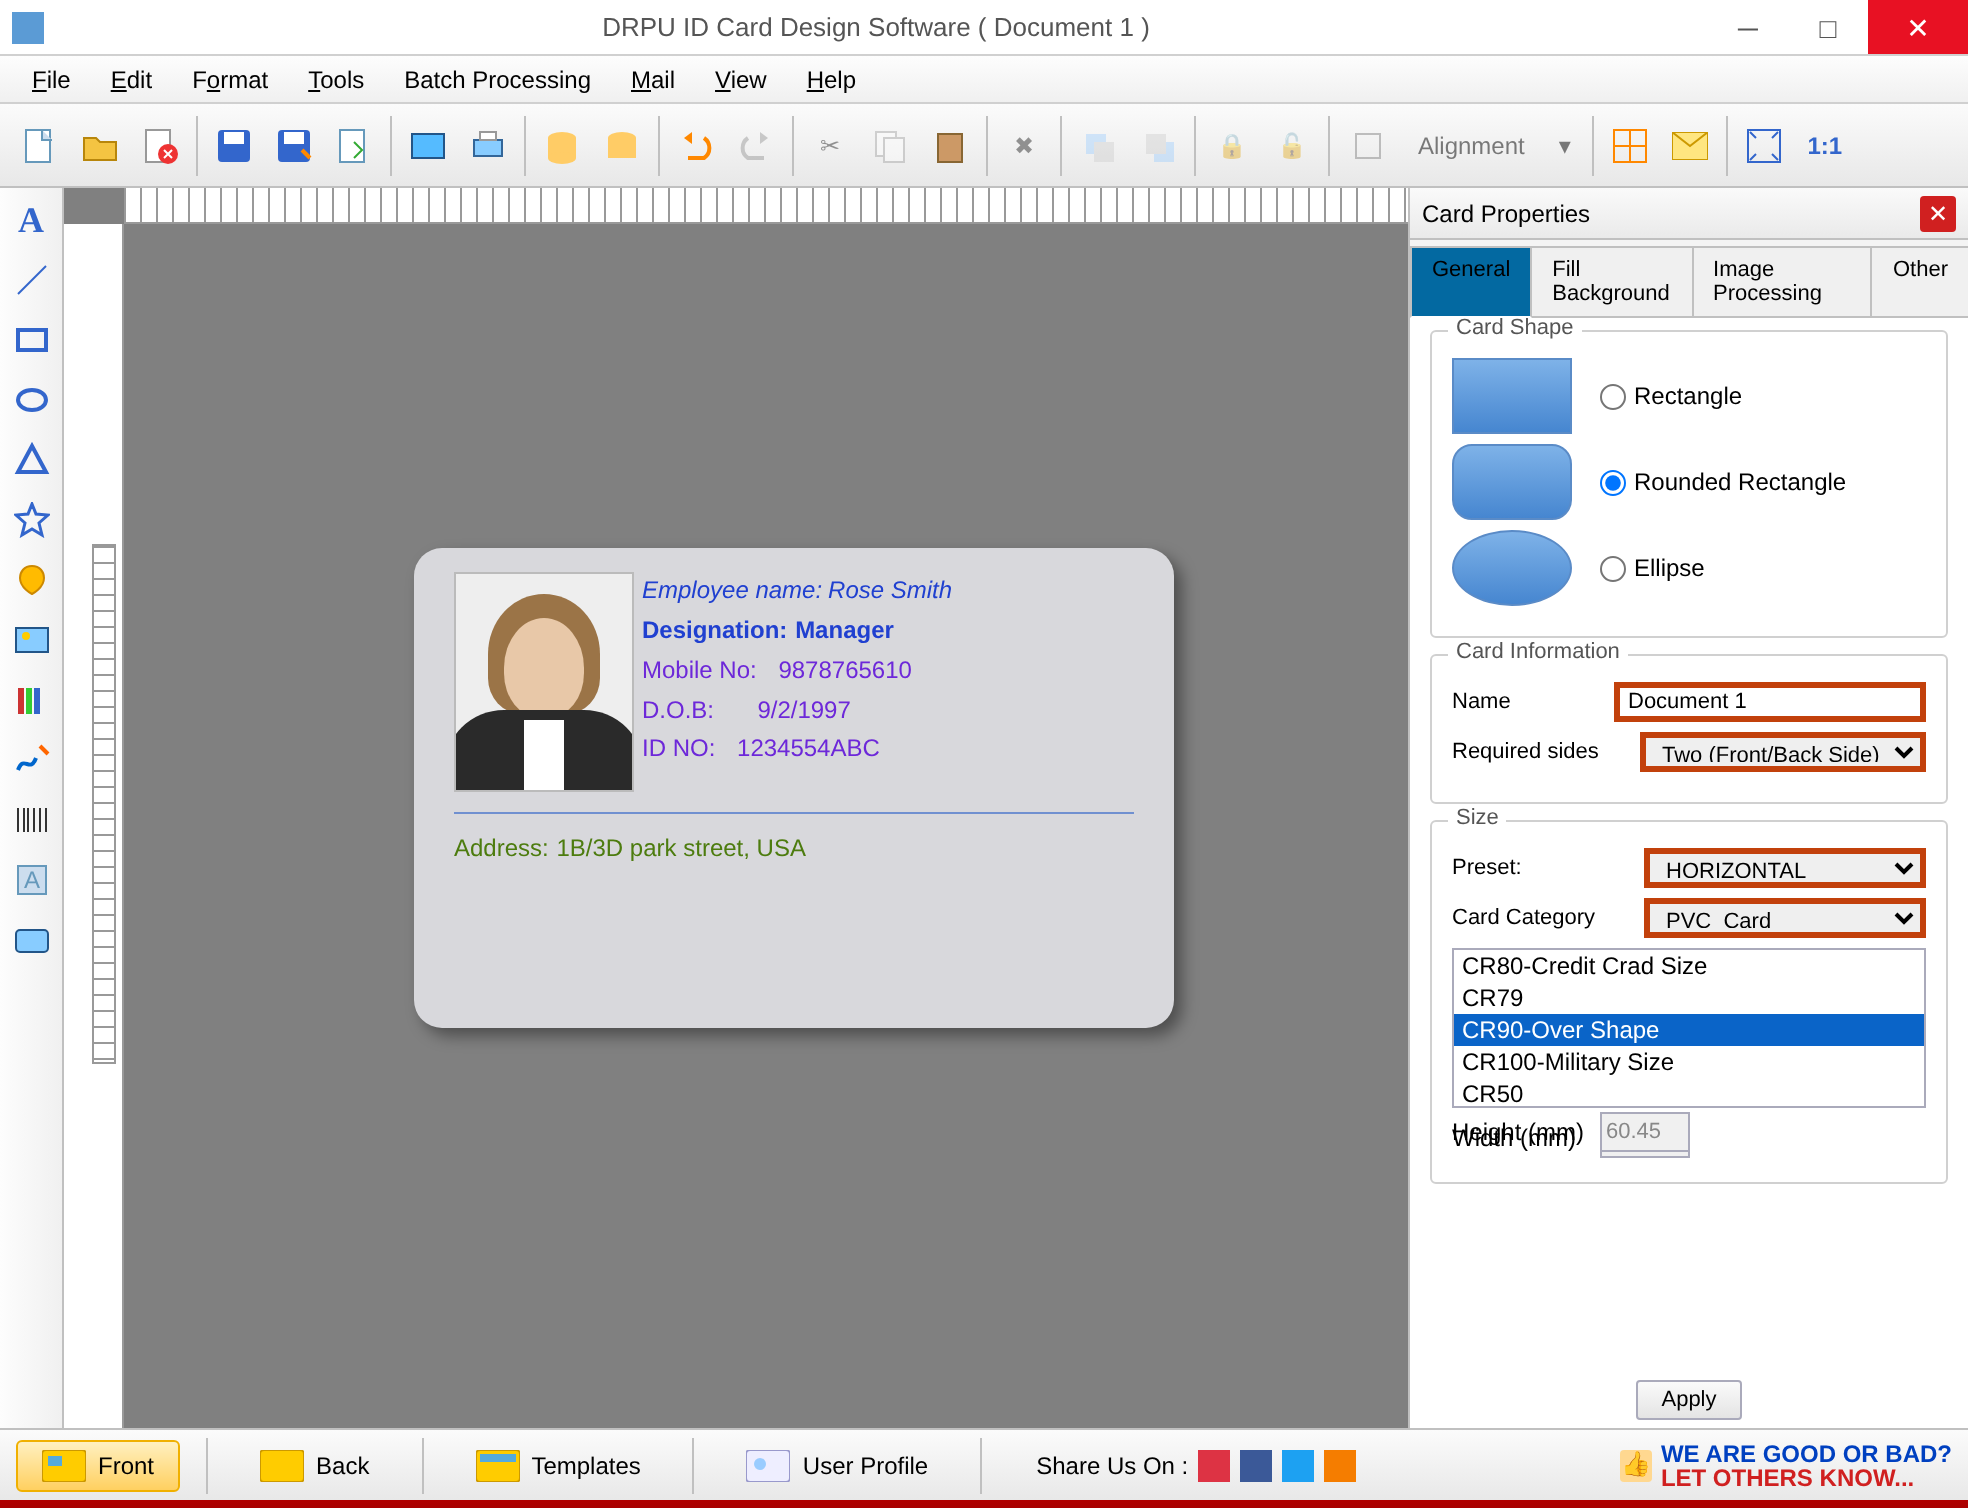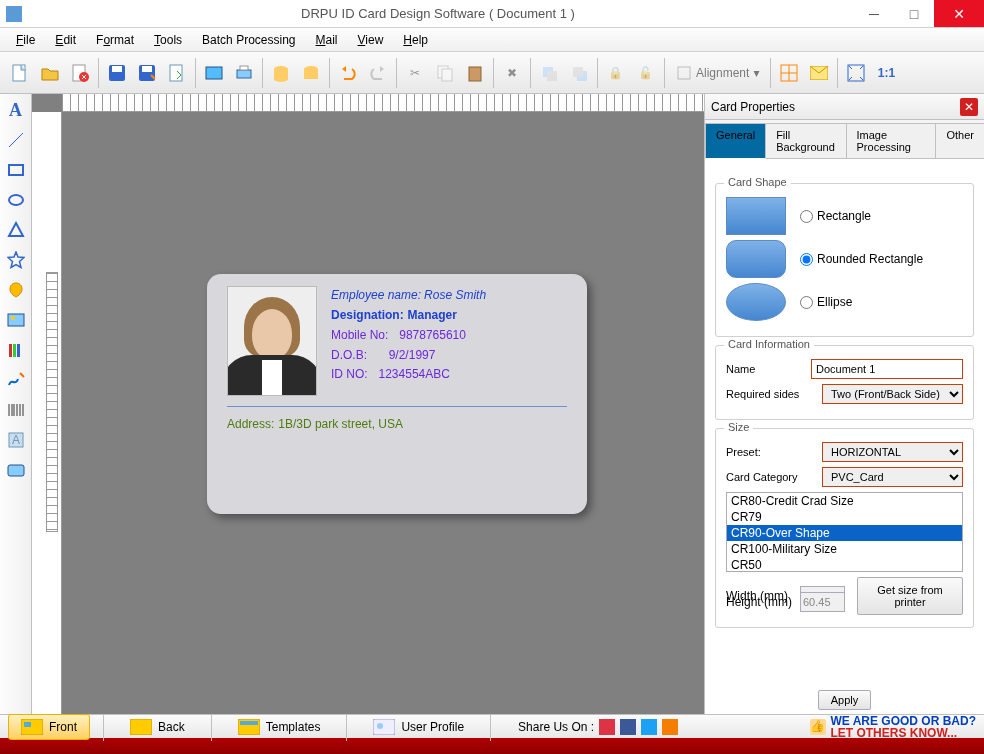--- a/index.html
+++ b/index.html
@@ -9,70 +9,70 @@
 .titlebar-text{flex:1;text-align:center;color:#555;font-size:13px}
 .win-btns{display:flex;height:100%}
 .win-btn{width:40px;height:100%;display:flex;align-items:center;justify-content:center;color:#555;font-size:14px}
 .win-btn.close{background:#e81123;color:#fff;width:50px}
 .menubar{height:24px;background:linear-gradient(#fdfdfd,#f0f0f0);border-bottom:1px solid #d0d0d0;display:flex;align-items:center;padding-left:8px;gap:4px}
 .menu-item{padding:3px 8px;cursor:pointer}
 .menu-item u{text-decoration:underline}
 .toolbar{height:42px;background:linear-gradient(#fbfbfb,#e8e8e8);border-bottom:1px solid #c0c0c0;display:flex;align-items:center;padding:0 6px;gap:2px}
 .tb-btn{width:28px;height:28px;display:flex;align-items:center;justify-content:center;border:1px solid transparent;border-radius:3px}
 .tb-sep{width:1px;height:30px;background:#c0c0c0;margin:0 2px}
-.tb-btn.wide{width:auto;padding:0 6px;gap:4px}
+.tb-btn.wide{width:auto;padding:0 6px;gap:17px}
 .main{display:flex;height:620px}
 .left-tools{width:32px;background:linear-gradient(to right,#fdfdfd,#f0f0f0);border-right:1px solid #c0c0c0;display:flex;flex-direction:column;align-items:center;padding-top:4px;gap:6px}
 .lt-btn{width:24px;height:24px;display:flex;align-items:center;justify-content:center}
 .canvas-area{flex:1;background:#808080;position:relative;overflow:hidden}
 .ruler-h{position:absolute;top:0;left:30px;right:0;height:18px;background:#fff;border-bottom:1px solid #999;font-size:8px}
 .ruler-v{position:absolute;top:18px;left:0;width:30px;bottom:0;background:#fff;border-right:1px solid #999}
 .ruler-h::before{content:"";position:absolute;inset:0;background:repeating-linear-gradient(to right,#999 0,#999 1px,transparent 1px,transparent 8px)}
 .ruler-v-inner{position:absolute;top:160px;left:14px;width:12px;height:260px;background:#fff;border:1px solid #999}
 .ruler-v-inner::before{content:"";position:absolute;inset:0;background:repeating-linear-gradient(to bottom,#999 0,#999 1px,transparent 1px,transparent 8px)}
 .card{position:absolute;left:175px;top:180px;width:380px;height:240px;background:#d8d8dc;border-radius:14px;box-shadow:4px 4px 8px rgba(0,0,0,.4);padding:12px 20px}
 .card-bg{position:absolute;inset:0;border-radius:14px;background:radial-gradient(circle at 10% 10%,#e8e8ec 2px,#d0d0d4 6px);opacity:.6}
 .card>*{position:relative}
 .card-title{text-align:center;font-size:22px;font-family:Georgia,serif;color:#333;margin-bottom:8px}
-.card-row{display:flex;gap:14px}
+.card-row{display:flex;gap:4px}
 .photo{width:90px;height:110px;background:#eee;border:1px solid #bbb;position:relative;overflow:hidden}
 .photo-face{position:absolute;left:50%;top:22px;transform:translateX(-50%);width:40px;height:50px;background:#e8c8a8;border-radius:50% 50% 45% 45%}
 .photo-hair{position:absolute;left:50%;top:10px;transform:translateX(-50%);width:56px;height:60px;background:#9b7447;border-radius:50% 50% 30% 30%}
 .photo-body{position:absolute;left:50%;bottom:-10px;transform:translateX(-50%);width:100px;height:50px;background:#2a2a2a;border-radius:30px 30px 0 0}
 .photo-shirt{position:absolute;left:50%;bottom:-5px;transform:translateX(-50%);width:20px;height:40px;background:#fff}
 .card-info{flex:1;font-size:13px;line-height:1.5}
 .info-emp{color:#2040d0;font-family:Georgia,serif;font-style:italic}
 .info-des{color:#2040d0;font-weight:bold;font-size:14px}
 .info-line{color:#6d28d9;font-weight:normal;font-size:13px}
 .card-hr{border:none;border-top:1px solid #7090d0;margin:10px 0 8px}
 .card-addr{font-size:14px;color:#4d7c0f}
 .props{width:280px;background:#fff;border-left:1px solid #c0c0c0;display:flex;flex-direction:column}
 .props-hdr{height:26px;background:linear-gradient(#fafafa,#eaeaea);border-bottom:1px solid #c0c0c0;display:flex;align-items:center;padding:0 6px;font-size:13px;justify-content:space-between}
 .props-close{width:18px;height:18px;background:#d02020;color:#fff;display:flex;align-items:center;justify-content:center;font-size:12px;border-radius:2px}
 .tabs{display:flex;border-bottom:1px solid #c0c0c0;background:#f4f4f4}
 .tab{padding:5px 10px;border:1px solid #c0c0c0;border-bottom:none;background:#f0f0f0;margin-top:3px;font-size:11px;margin-right:-1px}
 .tab.active{background:#0369a1;border-bottom:1px solid #fff;margin-bottom:-1px}
-.props-body{padding:24px 10px;overflow-y:auto;flex:1}
+.props-body{padding:6px 10px;overflow-y:auto;flex:1}
 .fieldset{border:1px solid #d0d0d0;border-radius:3px;padding:8px 10px 10px;margin-bottom:8px;position:relative}
 .fieldset-label{position:absolute;top:-8px;left:8px;background:#fff;padding:0 4px;font-size:11px;color:#555}
 .shape-row{display:flex;align-items:center;gap:14px;margin:5px 0}
 .shape-prev{width:60px;height:38px;background:linear-gradient(#7eb2e8,#4686d0);border:1px solid #5a8bc7}
 .shape-prev.rounded{border-radius:10px}
 .shape-prev.ellipse{border-radius:50%}
 .radio-lbl{display:flex;align-items:center;gap:4px}
 .form-row{display:flex;align-items:center;margin:5px 0;gap:6px}
 .form-lbl{width:90px;font-size:11px}
-.form-inp{flex:1;border:1px solid #c2410c;padding:2px 4px;font-size:11px;height:20px}
+.form-inp{flex:1;border:3px solid #c2410c;padding:2px 4px;font-size:11px;height:20px}
 .size-list{width:100%;height:80px;border:1px solid #aab;overflow-y:scroll;font-size:11px;margin:4px 0}
 .size-item{padding:1px 4px}
 .size-item.sel{background:#0a64c8;color:#fff}
 .spin{width:45px;border:1px solid #aab;padding:2px;font-size:11px;height:20px;background:#f0f0f0;color:#888}
 .btn{border:1px solid #aab;background:linear-gradient(#fafafa,#e4e4e4);padding:3px 12px;font-size:11px;border-radius:2px}
 .apply-row{display:flex;justify-content:center;padding:4px 10px}
-.bottom{height:24px;background:linear-gradient(#fbfbfb,#e8e8e8);border-top:1px solid #c0c0c0;display:flex;align-items:center;padding:0 8px;gap:10px}
+.bottom{height:36px;background:linear-gradient(#fbfbfb,#e8e8e8);border-top:1px solid #c0c0c0;display:flex;align-items:center;padding:0 8px;gap:10px}
 .bt-btn{display:flex;align-items:center;gap:6px;padding:4px 12px;border:1px solid transparent;border-radius:3px}
 .bt-btn.active{border-color:#f0b000;background:linear-gradient(#fff0c0,#ffd060)}
 .bt-sep{width:1px;height:28px;background:#c0c0c0;margin:0 3px}
 .share-row{margin-left:14px;display:flex;align-items:center;gap:5px}
 .share-icon{width:16px;height:16px}
 .promo{margin-left:auto;display:flex;align-items:center;gap:4px;font-size:10px}
 .promo-text{line-height:1}
 .promo-blue{color:#0040c0;font-weight:bold}
 .promo-red{color:#d02020;font-weight:bold}
 .thumb{width:16px;height:16px;background:#ffd890;border-radius:2px}
@@ -399,21 +399,20 @@
         <div class="size-list">
           <div class="size-item">CR80-Credit Crad Size</div>
           <div class="size-item">CR79</div>
           <div class="size-item sel">CR90-Over Shape</div>
           <div class="size-item">CR100-Military Size</div>
           <div class="size-item">CR50</div>
         </div>
         <div class="form-row">
           <span style="width:68px">Width  (mm)</span>
           <input class="spin" disabled="" value="91.95" style="">
-          <button class="btn" style="margin-left:6px;height:38px;flex:1">Get size from printer</button>
         </div>
         <div class="form-row" style="margin-top:-28px">
           <span style="width:68px">Height (mm)</span>
           <input class="spin" disabled="" value="60.45" style="">
         </div>
       </div>
     </div>
     <div class="apply-row">
         <button class="btn">Apply</button>
       </div>

